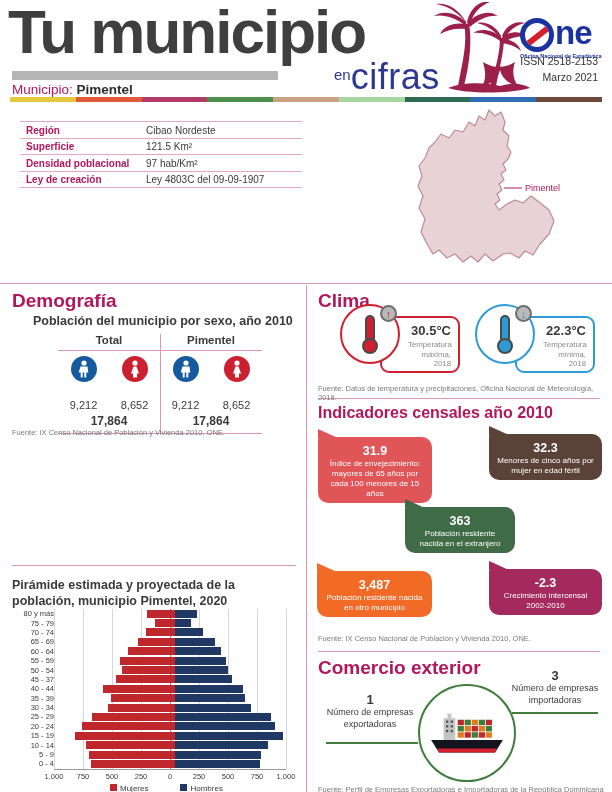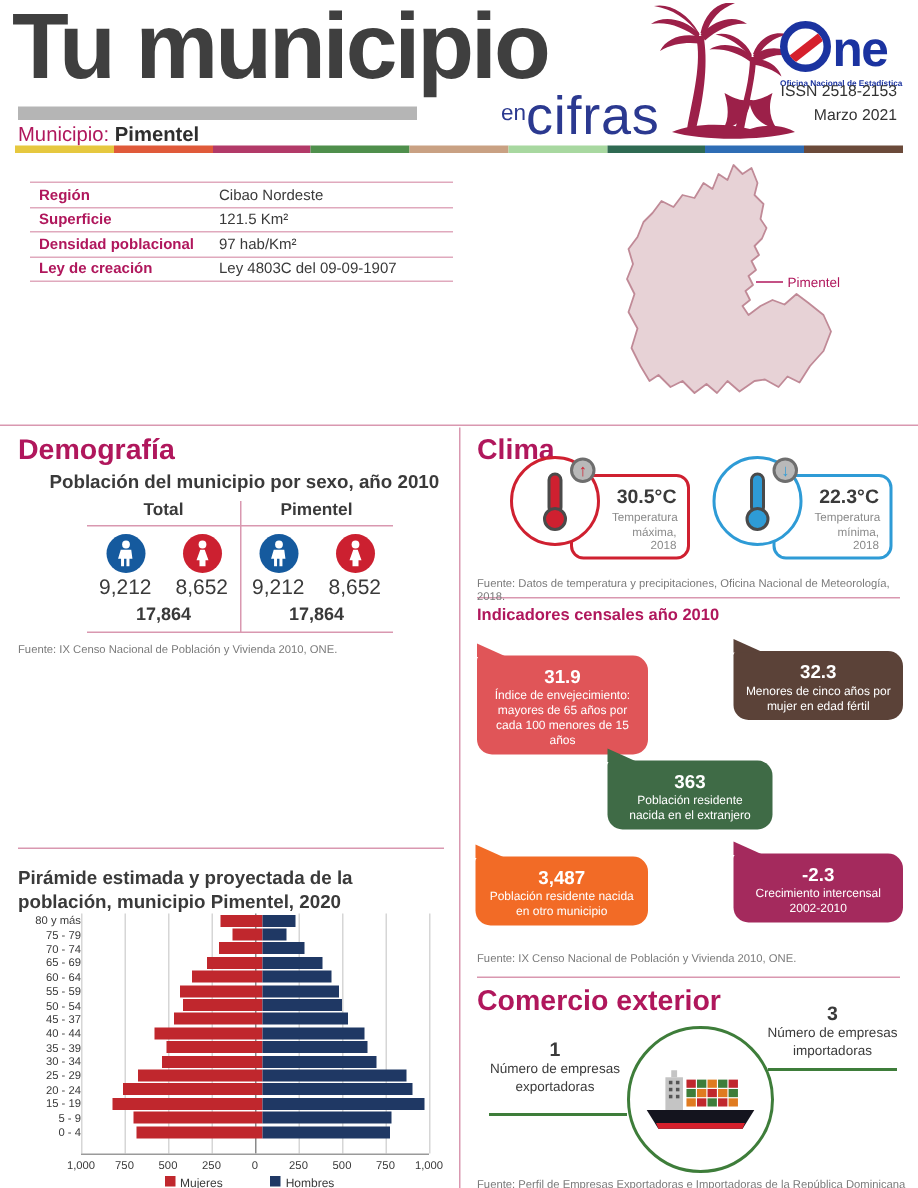--- a/index.html
+++ b/index.html
@@ -10,21 +10,21 @@
   .main-title{position:absolute;left:8px;top:-4px;font-size:62px;font-weight:bold;color:#3f3f3f;letter-spacing:-2px;}
   .title-bar{position:absolute;left:12px;top:71px;width:266px;height:9px;background:#b5b5b5;}
   .encifras{position:absolute;left:334px;top:56px;color:#2b3990;}
   .encifras .en{font-size:15px;position:relative;top:-9px;}
   .encifras .cifras{font-size:36px;letter-spacing:0.5px;}
   .municipio-line{position:absolute;left:12px;top:82px;font-size:13.5px;}
   .municipio-line .lab{color:#b0175c;}
   .municipio-line .val{color:#2e2e2e;font-weight:bold;}
   .issn-block{position:absolute;right:14px;top:54px;text-align:right;font-size:10.5px;color:#333;line-height:1.5;}
   .one-logo{position:absolute;left:520px;top:14px;width:80px;}
-  .one-row{display:flex;align-items:flex-start;}
+  .one-row{display:flex;align-items:flex-end;}
   .one-o{width:24px;height:24px;border:5px solid #1b33a0;border-radius:50%;position:relative;background:#fff;overflow:hidden;}
   .one-o::after{content:"";position:absolute;left:-6px;top:9px;width:40px;height:6px;background:#d5202c;transform:rotate(-38deg);}
   .one-ne{font-size:33px;font-weight:bold;color:#1b33a0;letter-spacing:-1px;margin-left:1px;}
   .one-caption{font-size:5.5px;color:#1b33a0;margin-top:1px;white-space:nowrap;font-weight:bold;}
   .palms{position:absolute;left:428px;top:2px;}
   .stripe{position:absolute;left:10px;top:97px;width:592px;height:5px;display:flex;}
   .stripe div{flex:1;height:100%;}
 
   
   .info-table{position:absolute;left:20px;top:121px;width:282px;font-size:10px;}
@@ -47,21 +47,21 @@
   .demo-sub{position:absolute;left:12px;top:314px;font-size:12.5px;color:#3a3a3a;font-weight:bold;padding-left:21px;}
   .demo-table{position:absolute;left:58px;top:334px;width:204px;}
   .demo-cols{display:flex;}
   .demo-col{width:102px;text-align:center;}
   .demo-col-header{font-size:11.5px;font-weight:bold;color:#3a3a3a;padding-bottom:4px;border-bottom:1.5px solid #d998b0;}
   .demo-icons{display:flex;justify-content:space-around;margin-top:5px;}
   .demo-cell{width:46px;}
   .sex-icon{width:26px;height:26px;border-radius:50%;margin:0 auto;display:flex;align-items:center;justify-content:center;}
   .sex-icon.male{background:#155a9e;}
   .sex-icon.female{background:#cc2030;}
-  .demo-num{font-size:14px;color:#3a3a3a;margin-top:1px;}
+  .demo-num{font-size:11px;color:#3a3a3a;margin-top:17px;}
   .demo-total{font-size:12px;font-weight:bold;color:#3a3a3a;margin-top:3px;padding-bottom:5px;}
   .demo-vdiv{position:absolute;left:102px;top:0;bottom:0;border-left:1px solid #d998b0;}
   .demo-bottom{border-bottom:1.5px solid #d998b0;}
 
   
   .thermo-card{position:absolute;width:132px;height:72px;}
   .thermo-card .bubble{position:absolute;left:40px;top:13px;width:80px;height:57px;border:2px solid var(--c);border-radius:9px;background:#fff;box-sizing:border-box;text-align:right;padding:5px 7px 0 26px;}
   .thermo-card .circle{position:absolute;left:0;top:1px;width:56px;height:56px;border:2.5px solid var(--c);border-radius:50%;background:#fff;display:flex;align-items:center;justify-content:center;}
   .thermo-card .badge{position:absolute;left:38px;top:-1px;width:17px;height:17px;border-radius:50%;background:#b9b9b9;border:2px solid #6e6e6e;color:var(--c);display:flex;align-items:center;justify-content:center;font-size:11px;font-weight:bold;box-sizing:border-box;}
   .thermo-card .tval{font-size:13px;font-weight:bold;color:#3a3a3a;}
@@ -384,20 +384,29 @@
         <div class="pyr-row">
           <div class="pyr-label">15 - 19</div>
           <div class="pyr-half">
             <div class="pyr-bar" style="right: 0px; width: 99.76px; background: rgb(192, 39, 45);"></div>
           </div>
           <div class="pyr-half">
             <div class="pyr-bar" style="left: 0px; width: 107.88px; background: rgb(31, 56, 100);"></div>
           </div>
         </div>
         <div class="pyr-row">
+          <div class="pyr-label">10 - 14</div>
+          <div class="pyr-half">
+            <div class="pyr-bar" style="right: 0px; width: 89.32px; background: rgb(192, 39, 45);"></div>
+          </div>
+          <div class="pyr-half">
+            <div class="pyr-bar" style="left: 0px; width: 92.8px; background: rgb(31, 56, 100);"></div>
+          </div>
+        </div>
+        <div class="pyr-row">
           <div class="pyr-label">5 - 9</div>
           <div class="pyr-half">
             <div class="pyr-bar" style="right: 0px; width: 85.84px; background: rgb(192, 39, 45);"></div>
           </div>
           <div class="pyr-half">
             <div class="pyr-bar" style="left: 0px; width: 86.42px; background: rgb(31, 56, 100);"></div>
           </div>
         </div>
         <div class="pyr-row">
           <div class="pyr-label">0 - 4</div>
@@ -456,21 +465,21 @@
           <circle cx="13" cy="33" r="7" fill="#2e9bd6" stroke="#4a4a4a" stroke-width="2"></circle>
         </svg>
       <div class="badge">
           <span>↓</span>
         </div>
     </div>
   </div>
 
   <div class="fuente" style="left:318px;top:384px;">Fuente: Datos de temperatura y precipitaciones, Oficina Nacional de Meteorología, 2018.</div>
 
-  <div class="section-title" style="left:318px;top:404px;font-size:11px;">Indicadores censales año 2010</div>
+  <div class="section-title" style="left:318px;top:404px;font-size:16px;">Indicadores censales año 2010</div>
 
   <div class="bubble-ind bub-red" style="left:318px;top:437px;width:114px;min-height:52px;">
     <div class="bval">31.9</div>
     <div class="blab">Índice de envejecimiento: mayores de 65 años por cada 100 menores de 15 años</div>
   </div>
   <div class="bubble-ind bub-brown" style="left:489px;top:434px;width:113px;min-height:40px;">
     <div class="bval">32.3</div>
     <div class="blab">Menores de cinco años por mujer en edad fértil</div>
   </div>
   <div class="bubble-ind bub-green" style="left:405px;top:507px;width:110px;min-height:42px;">

